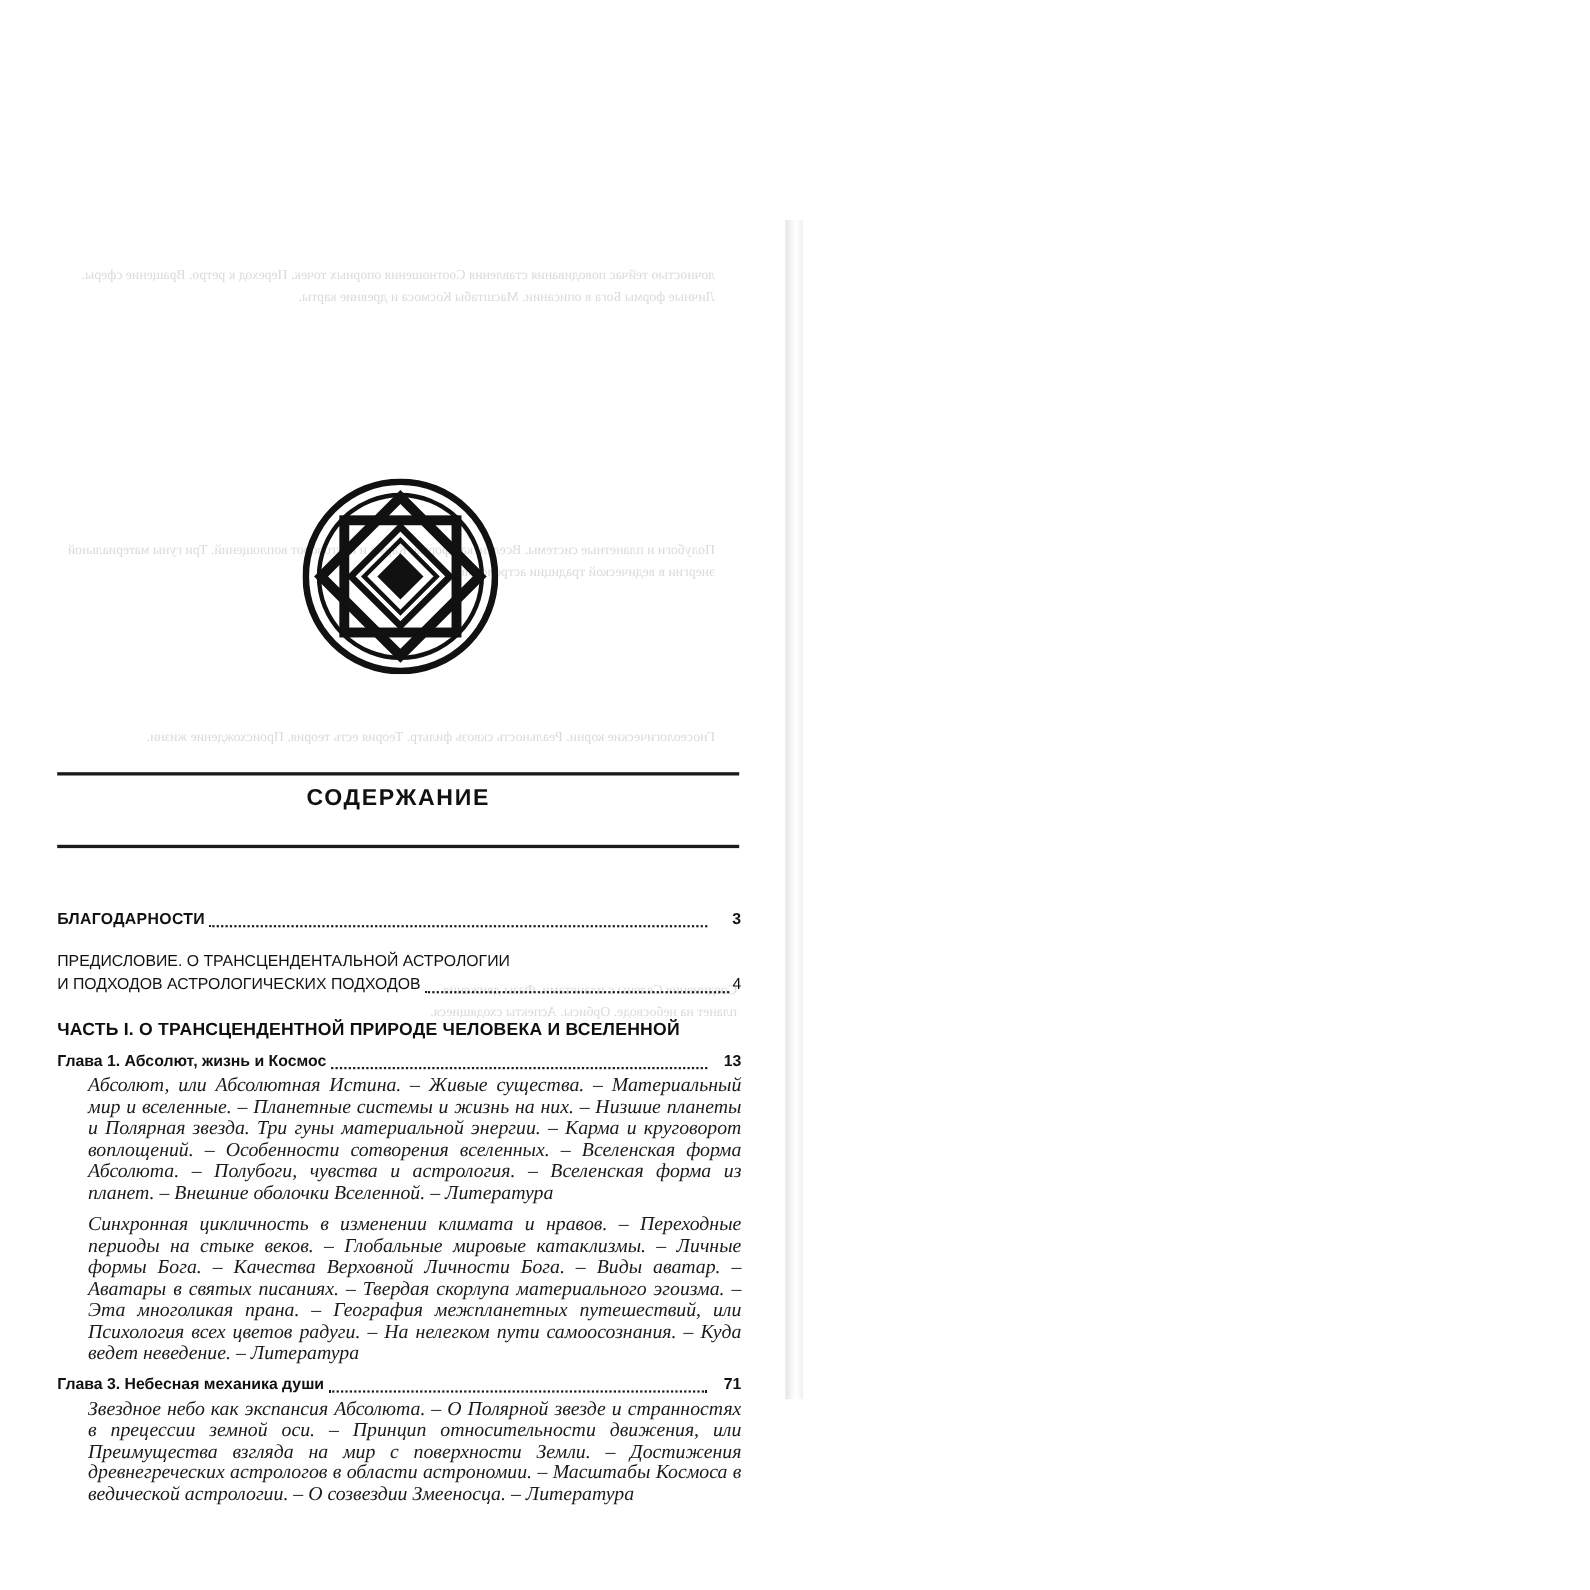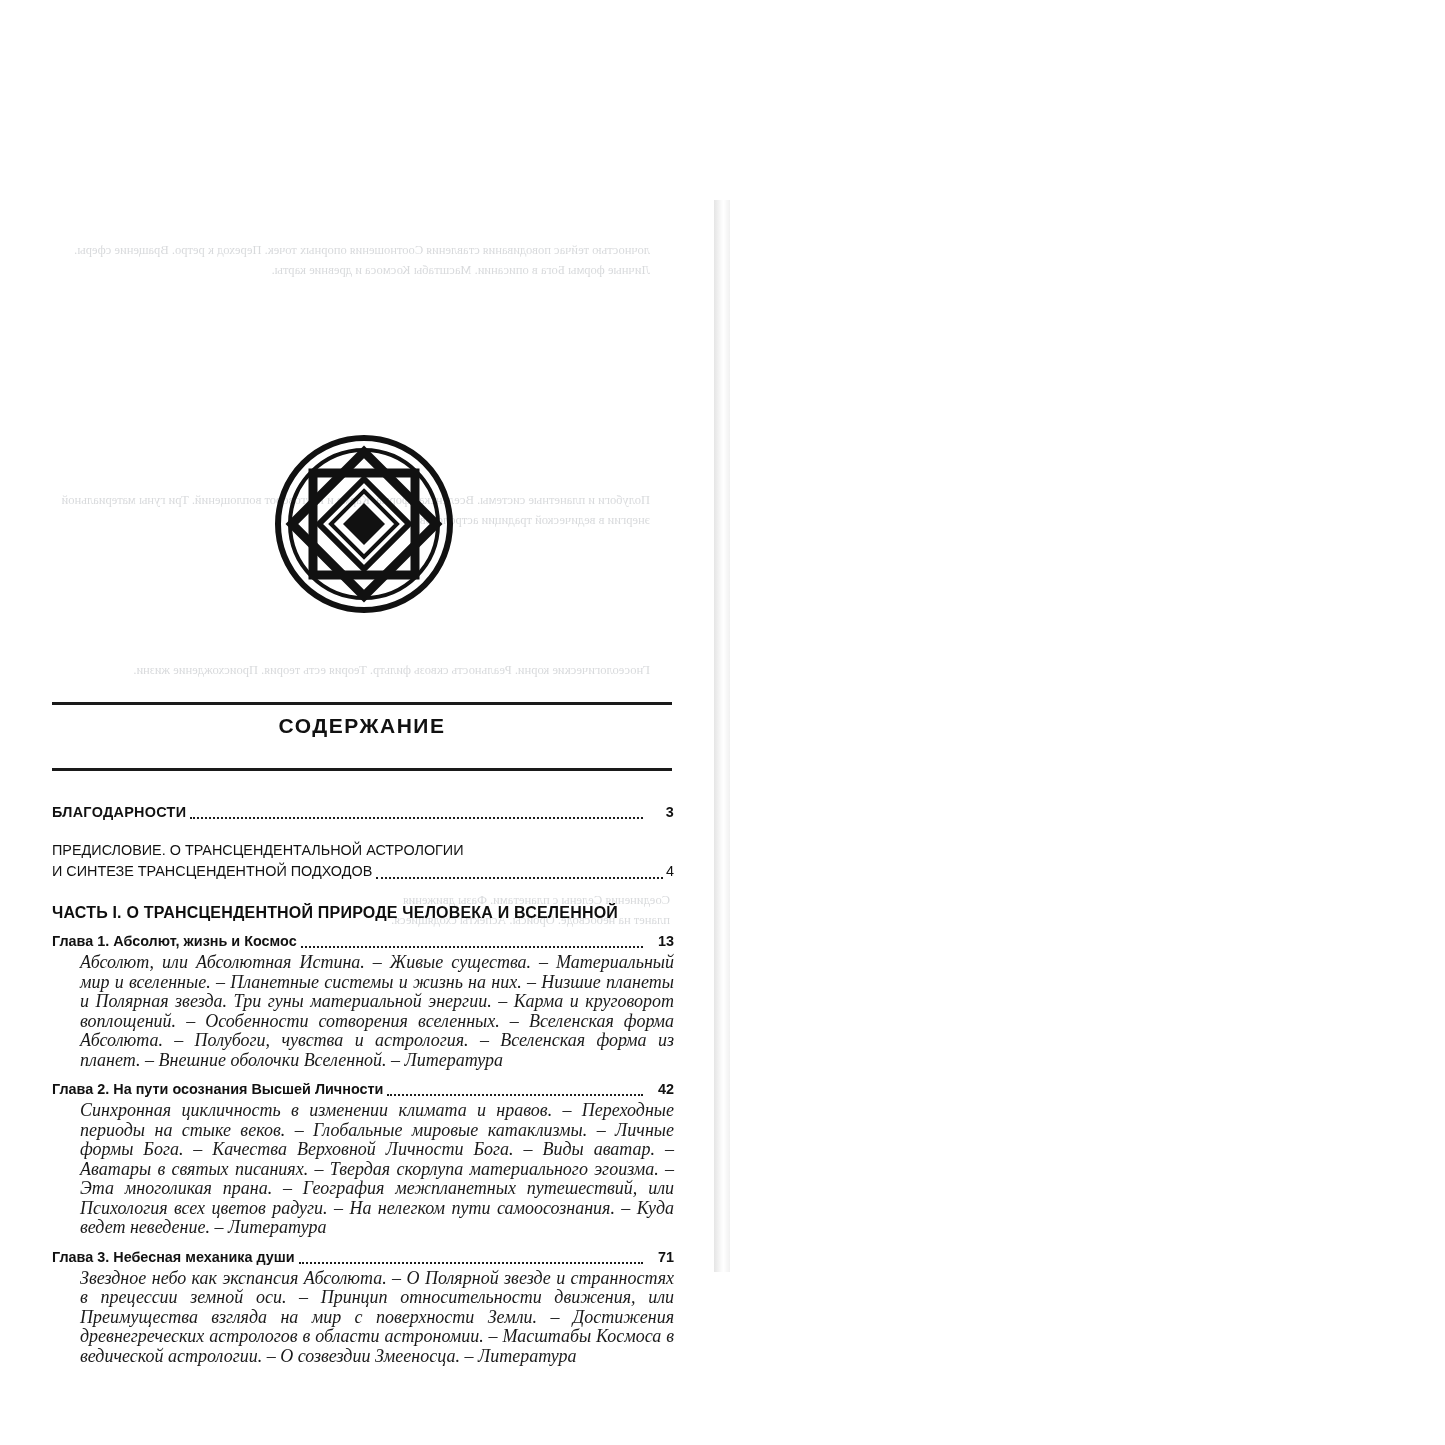--- a/index.html
+++ b/index.html
@@ -82,21 +82,21 @@
     text-align: center;
     font-size: 21px;
     font-weight: bold;
     letter-spacing: 1.5px;
     color: #111111;
   }
 
   .col-left {
     position: absolute;
     left: 42px;
-    top: 612px;
+    top: 636px;
     width: 622px;
   }
 
   
   .entry {
     position: relative;
     margin-bottom: 2px;
   }
   .entry-line {
     display: flex;
@@ -209,44 +209,37 @@
             <span class="dots"></span>
             <span class="page-no">3</span>
           </div>
         </div>
 
         <div class="entry front-entry front-two-line">
           <div class="l1">
             <span class="label">ПРЕДИСЛОВИЕ. О ТРАНСЦЕНДЕНТАЛЬНОЙ АСТРОЛОГИИ</span>
           </div>
           <div class="l2">
-            <span class="label">И СИНТЕЗЕ ТРАНСЦЕНДЕНТНОЙ ПОДХОДОВ</span>
+            <span class="label">И ПОДХОДОВ АСТРОЛОГИЧЕСКИХ ПОДХОДОВ</span>
             <span class="dots"></span>
             <span class="page-no">4</span>
           </div>
         </div>
 
         <div class="part-head">ЧАСТЬ I. О ТРАНСЦЕНДЕНТНОЙ ПРИРОДЕ ЧЕЛОВЕКА И ВСЕЛЕННОЙ</div>
 
         <div class="entry">
           <div class="entry-line">
             <span class="label">Глава 1. Абсолют, жизнь и Космос</span>
             <span class="dots"></span>
             <span class="page-no">13</span>
           </div>
         </div>
         <div class="desc">Абсолют, или Абсолютная Истина. – Живые существа. – Материальный мир и вселенные. – Планетные системы и жизнь на них. – Низшие планеты и Полярная звезда. Три гуны материальной энергии. – Карма и круговорот воплощений. – Особенности сотворения вселенных. – Вселенская форма Абсолюта. – Полубоги, чувства и астрология. – Вселенская форма из планет. – Внешние оболочки Вселенной. – Литература</div>
 
-        <div class="entry">
-          <div class="entry-line">
-            <span class="label">Глава 2. На пути осознания Высшей Личности</span>
-            <span class="dots"></span>
-            <span class="page-no">42</span>
-          </div>
-        </div>
         <div class="desc">Синхронная цикличность в изменении климата и нравов. – Переходные периоды на стыке веков. – Глобальные мировые катаклизмы. – Личные формы Бога. – Качества Верховной Личности Бога. – Виды аватар. – Аватары в святых писаниях. – Твердая скорлупа материального эгоизма. – Эта многоликая прана. – География межпланетных путешествий, или Психология всех цветов радуги. – На нелегком пути самоосознания. – Куда ведет неведение. – Литература</div>
 
         <div class="entry">
           <div class="entry-line">
             <span class="label">Глава 3. Небесная механика души</span>
             <span class="dots"></span>
             <span class="page-no">71</span>
           </div>
         </div>
         <div class="desc">Звездное небо как экспансия Абсолюта. – О Полярной звезде и странностях в прецессии земной оси. – Принцип относительности движения, или Преимущества взгляда на мир с поверхности Земли. – Достижения древнегреческих астрологов в области астрономии. – Масштабы Космоса в ведической астрологии. – О созвездии Змееносца. – Литература</div>

